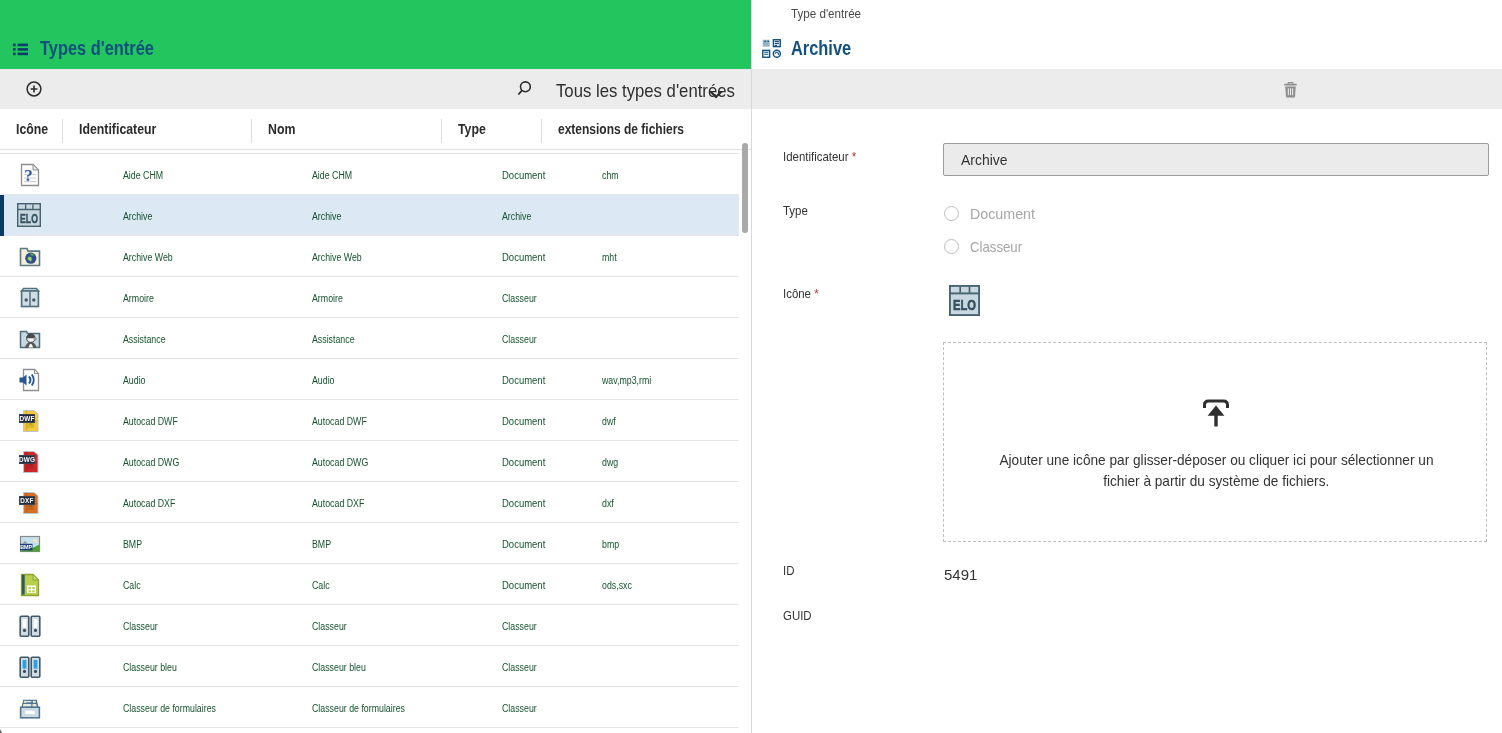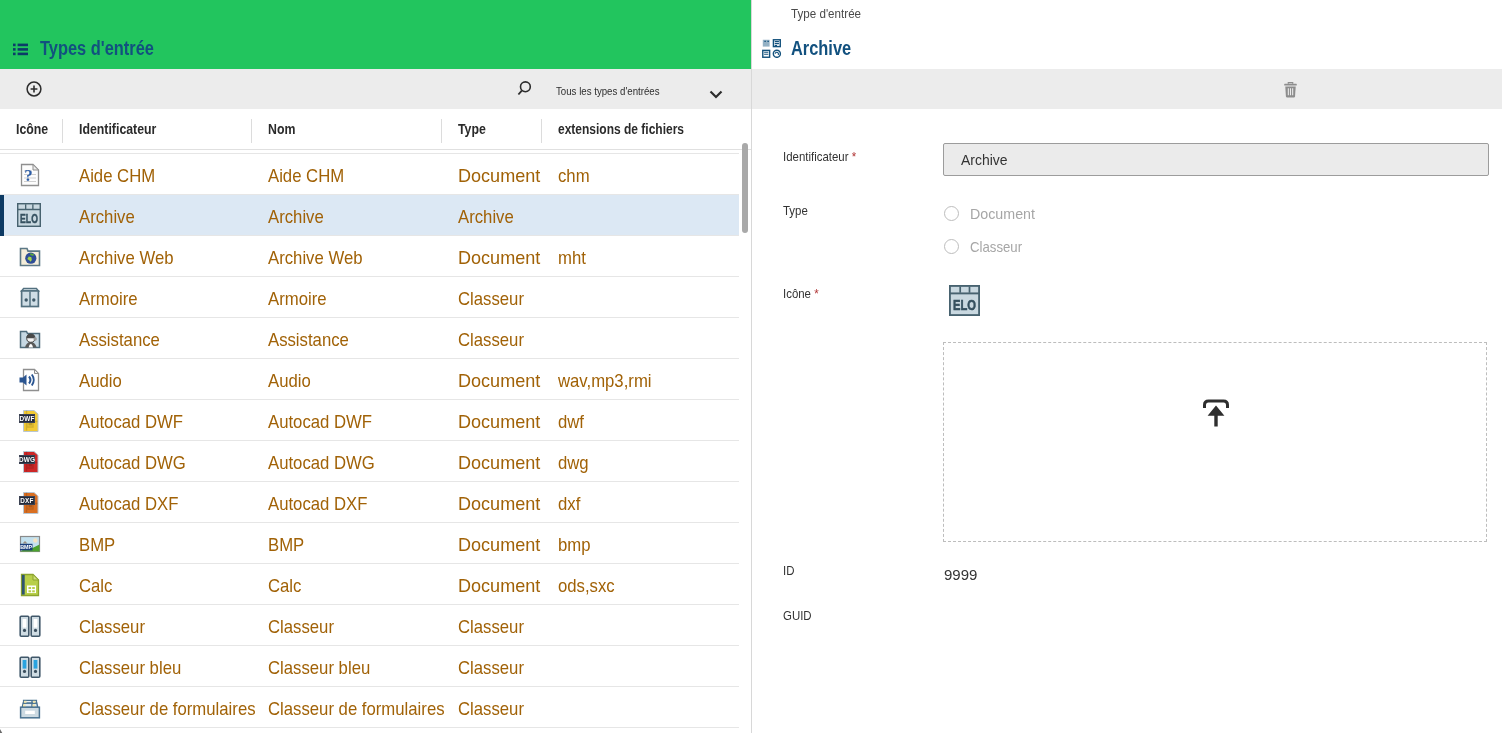--- a/index.html
+++ b/index.html
@@ -25,21 +25,21 @@
 #thead .hl { position:absolute; top:0; height:41px; line-height:41px; font-size:14px; font-weight:bold; color:#2b2b2b; }
 #thead .sep { position:absolute; top:10px; height:24px; width:1px; background:#dcdcdc; }
 #thead .bb { position:absolute; left:0; bottom:0; width:751px; height:1px; background:#e0e0e0; }
 
 #rows { position:absolute; left:0; top:150px; width:739px; }
 .phantom { height:4px; border-bottom:1px solid #e6e6e6; }
 .row { position:relative; height:41px; border-bottom:1px solid #e6e6e6; }
 .row.sel { background:#dce8f4; }
 .row.sel::before { content:""; position:absolute; left:0; top:0; width:4px; height:41px; background:#0d3a63; }
 .c-ic { position:absolute; left:17px; top:8px; width:26px; height:26px; }
-.cell { position:absolute; top:2px; height:40px; line-height:40px; font-size:19px; color:#a16207; }
+.cell { position:absolute; top:2px; height:40px; line-height:40px; font-size:10px; color:#14532d;margin-left:44px; }
 .c-id { left:79px; } .c-nom { left:268px; } .c-typ { left:458px; } .c-ext { left:558px;text-align:center; }
 
 #vscroll { position:absolute; left:742px; top:143px; width:6px; height:90px; background:#a9a9a9; border-radius:3px; }
 #cursor { position:absolute; left:0px; top:724px; }
 
 
 #right { position:absolute; left:752px; top:0; width:750px; height:733px; background:#fff; }
 #crumb { position:absolute; left:39px; top:7px; font-size:12.5px; color:#4a4a4a; }
 #rhic { position:absolute; left:10px; top:39px; }
 #right h1 { position:absolute; left:39px; top:37px; font-size:20px; font-weight:bold; color:#12517f;
@@ -75,21 +75,21 @@
   </div>
   <div class="toolbar" id="ltb"></div>
   <span class="plus abs" style="left:26px; top:81px;"><svg width="16" height="16" viewBox="0 0 16 16">
 <circle cx="8" cy="8" r="6.9" fill="none" stroke="#2d2d2d" stroke-width="1.5"></circle>
 <path d="M8 4.6v6.8M4.6 8h6.8" stroke="#2d2d2d" stroke-width="1.6"></path>
 </svg></span>
   <span class="abs" style="left:516px; top:80px;"><svg width="17" height="17" viewBox="0 0 17 17">
 <circle cx="9.4" cy="6.8" r="4.9" fill="none" stroke="#2d2d2d" stroke-width="1.6"></circle>
 <path d="M5.8 10.6l-3.4 3.9" stroke="#2d2d2d" stroke-width="1.8"></path>
 </svg></span>
-  <span class="abs" style="left:556px; top:71px; line-height:40px; font-size:11px;"><span class="t">Tous les types d'entrées</span></span>
+  <span class="abs" style="left:556px; top:71px; line-height:40px; font-size:19px;"><span class="t">Tous les types d'entrées</span></span>
   <span class="abs" style="left:709px; top:85px;"><svg width="14" height="9" viewBox="0 0 14 9">
 <path d="M1.5 1.5l5.5 5.5 5.5-5.5" fill="none" stroke="#2d2d2d" stroke-width="2.2"></path>
 </svg></span>
 
   <div id="thead">
     <span class="hl" style="left:16px;"><span class="t">Icône</span></span>
     <span class="hl" style="left:79px;"><span class="t">Identificateur</span></span>
     <span class="hl" style="left:268px;"><span class="t">Nom</span></span>
     <span class="hl" style="left:458px;"><span class="t">Type</span></span>
     <span class="hl" style="left:558px;"><span class="t" style="transform:scaleX(0.857);">extensions de fichiers</span></span>
@@ -348,18 +348,20 @@
 <path d="M1 8.4h29" stroke="#47626f" stroke-width="1.9"></path>
 <path d="M11.2 1.5v6.3M20.5 1.5v6.3" stroke="#47626f" stroke-width="1.7"></path>
 <text x="15.5" y="25.2" font-family="Liberation Sans,sans-serif" font-size="15.5" font-weight="bold" fill="#35505f" stroke="#35505f" stroke-width="0.6" text-anchor="middle" textLength="23" lengthAdjust="spacingAndGlyphs">ELO</text>
 </svg></span>
 
   <div id="drop">
     <span class="up"><svg width="28" height="29" viewBox="0 0 28 29">
 <path d="M2.5 10V7Q2.5 3 6.5 3H21.5Q25.5 3 25.5 7V10" fill="none" stroke="#2e2e2e" stroke-width="3"></path>
 <path d="M14 7.5 L22.4 17.8 H15.7 V28.6 H12.3 V17.8 H5.6 Z" fill="#2e2e2e"></path>
 </svg></span>
+    <div class="l1"><span class="tc">Ajouter une icône par glisser-déposer ou cliquer ici pour sélectionner un</span></div>
+    <div class="l2"><span class="tc">fichier à partir du système de fichiers.</span></div>
   </div>
 
   <span class="flabel" style="top:563px;"><span class="t">ID</span></span>
-  <span class="fval" style="top:566px;"><span class="t100">9999</span></span>
+  <span class="fval" style="top:566px;"><span class="t100">5491</span></span>
   <span class="flabel" style="top:608px;"><span class="t">GUID</span></span>
 </div>
 
 </body></html>

